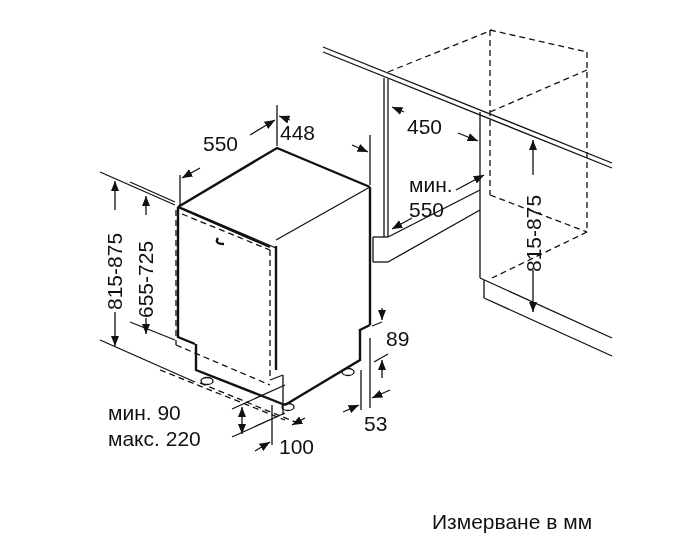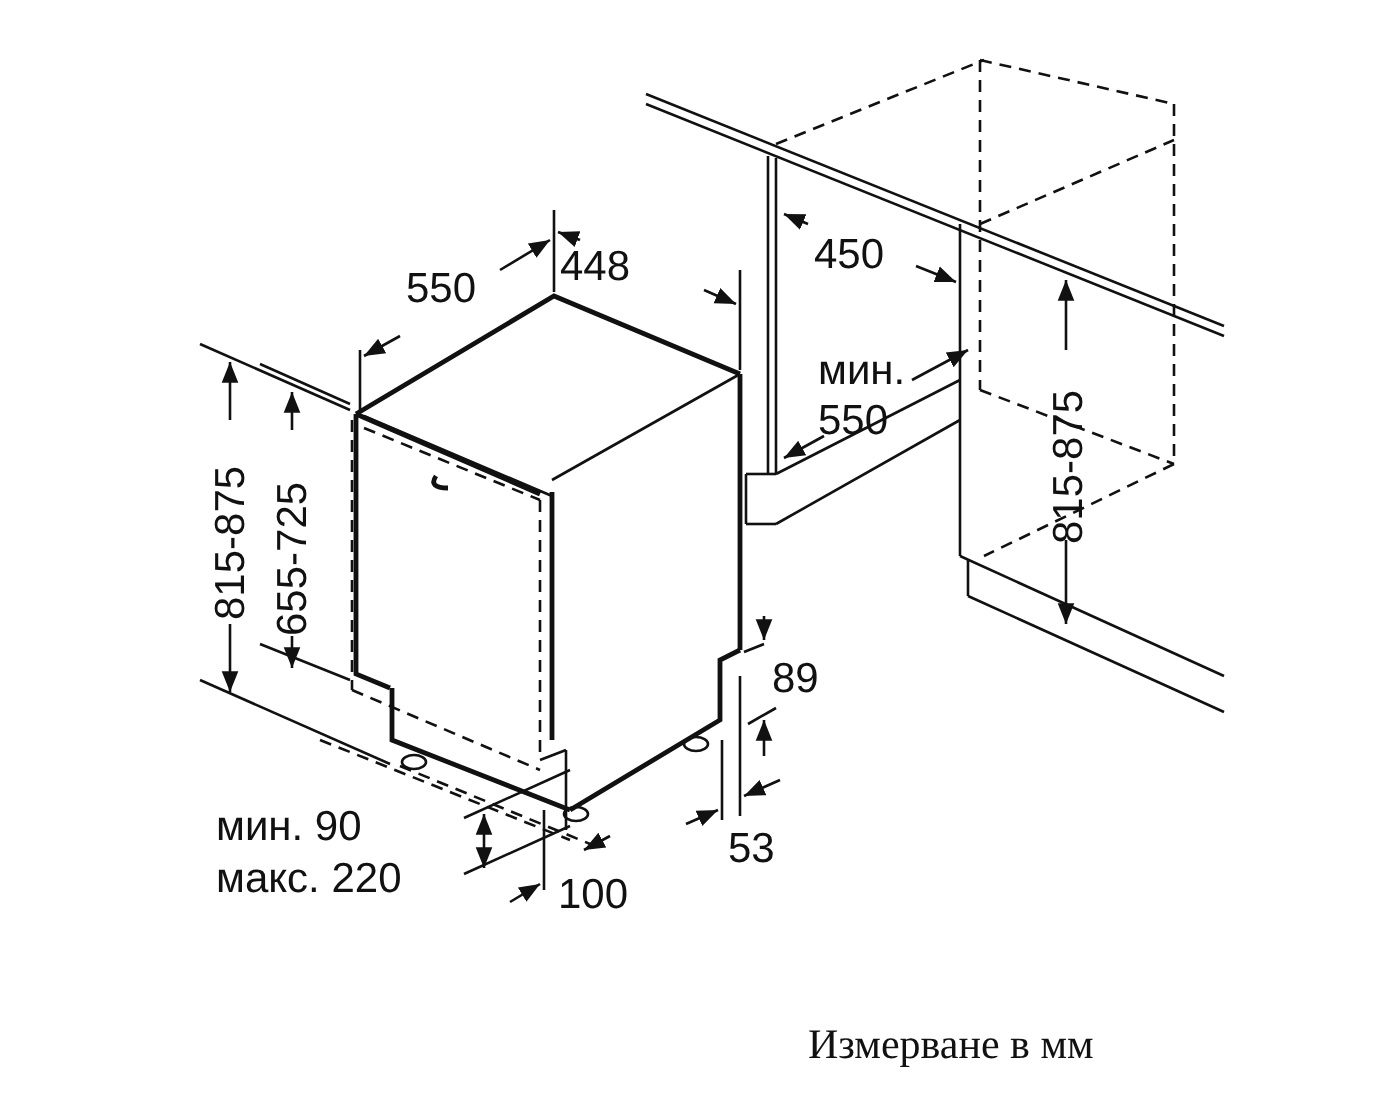--- a/index.html
+++ b/index.html
@@ -1,19 +1,19 @@
 <!DOCTYPE html>
 <html><head>
   <meta charset="utf-8">
   <style>
     html, body { margin: 0; padding: 0; background: #ffffff; }
     body { width: 700px; height: 550px; position: relative; overflow: hidden; }
     svg { position: absolute; left: 0; top: 0; }
     .dim-text { font-family: "Liberation Sans", sans-serif; font-size: 21px; fill: #111111; }
-    .caption { position: absolute; left: 404px; top: 510px; font-family: Liberation Serif, serif; font-size: 21px; color: #111111; }
+    .caption { position: absolute; left: 432px; top: 510px; font-family: Liberation Sans, sans-serif; font-size: 21px; color: #111111; }
     .thick { stroke: #111; stroke-width: 2.4; fill: none; }
     .thin { stroke: #111; stroke-width: 1.3; fill: none; }
     .dash { stroke: #111; stroke-width: 1.3; fill: none; stroke-dasharray: 6 4; }
   </style>
 </head>
 <body>
 
 <svg width="700" height="550" viewBox="0 0 700 550">
   <defs>
     <marker id="arr" viewBox="0 0 10 10" refX="10" refY="5" markerWidth="8" markerHeight="8" orient="auto-start-reverse">

